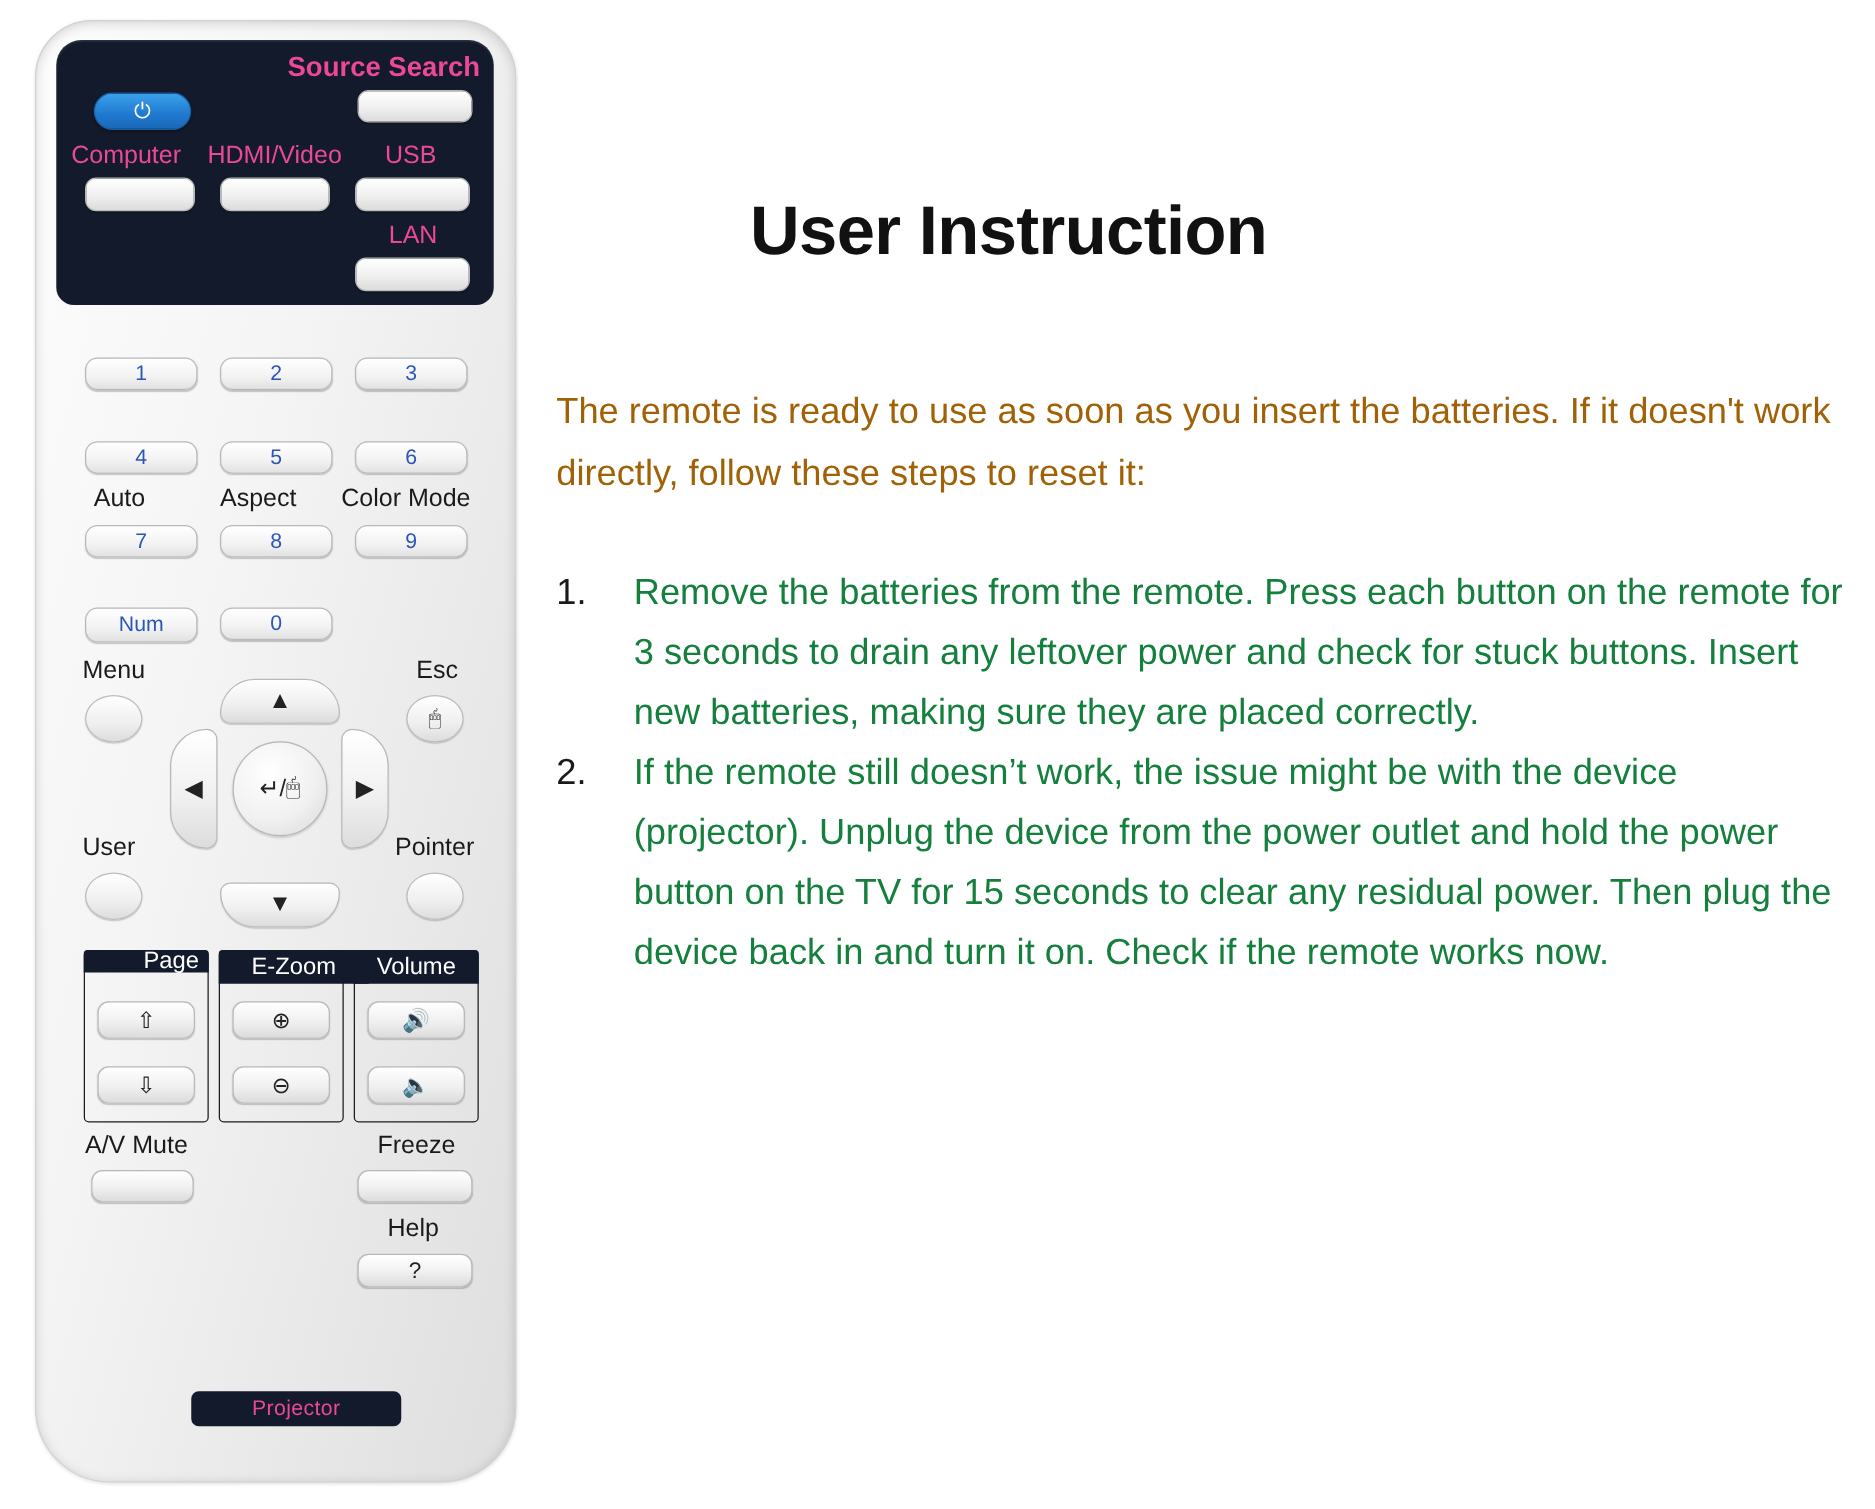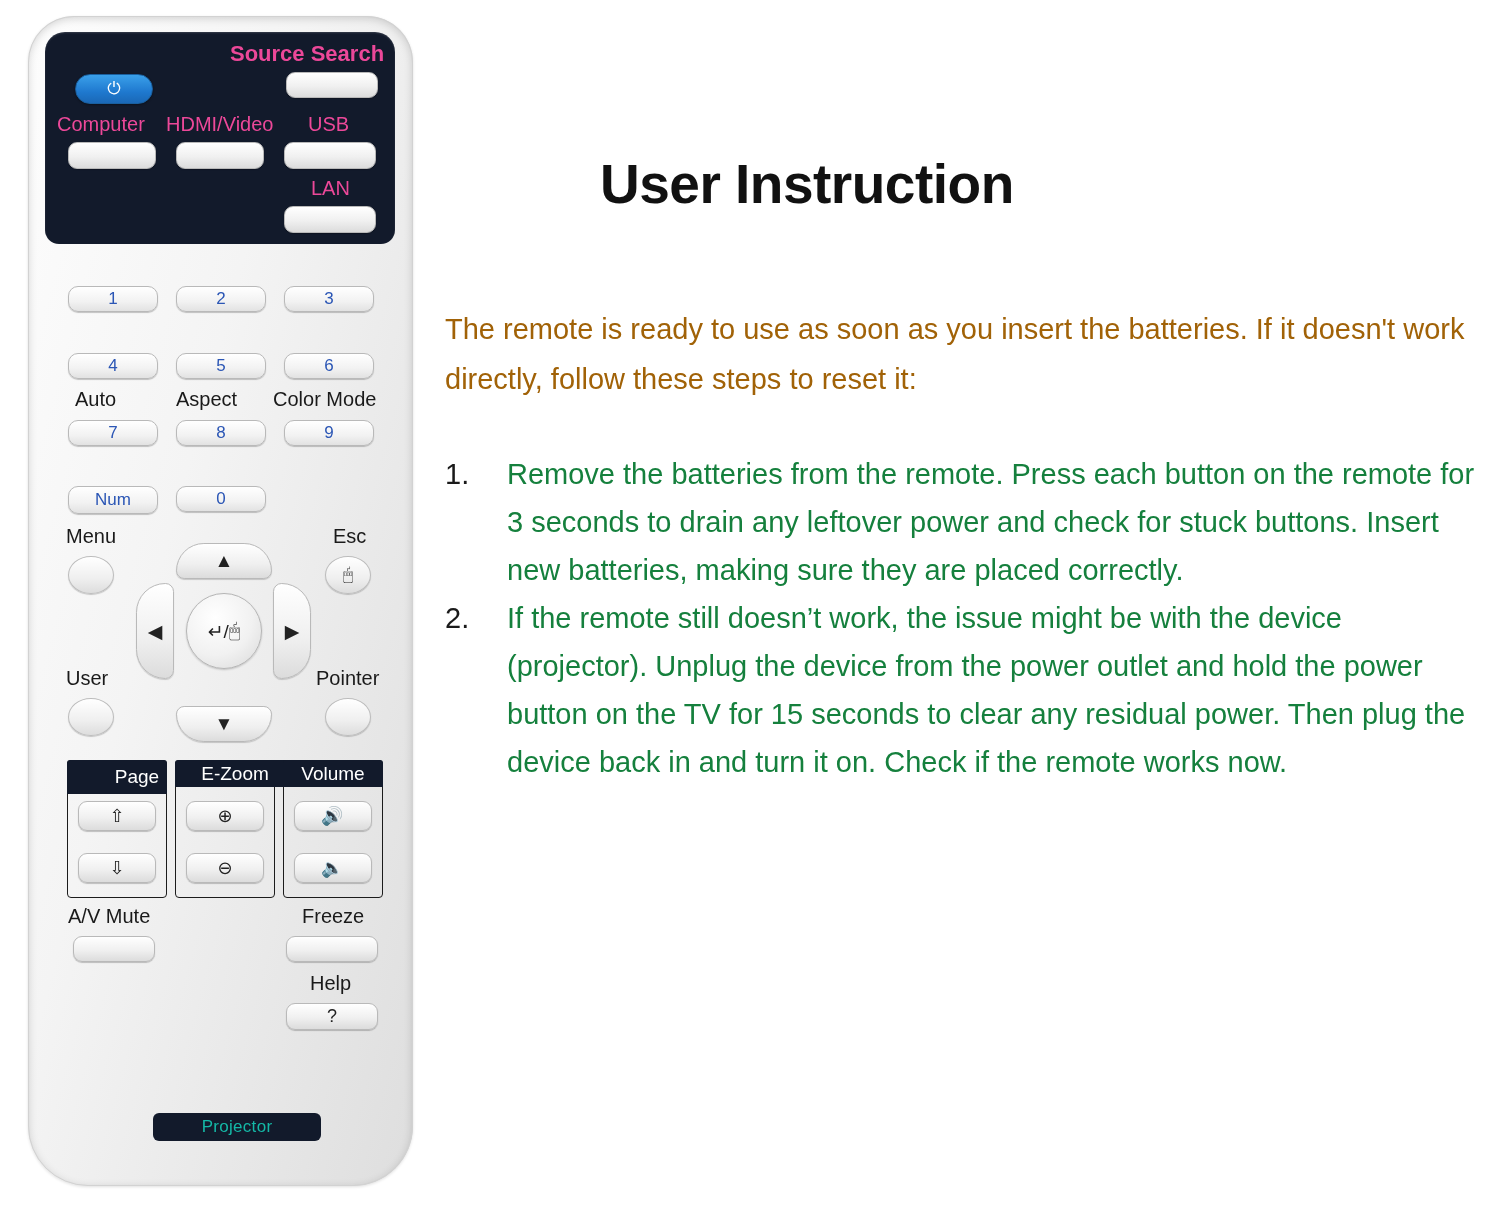--- a/index.html
+++ b/index.html
@@ -150,21 +150,21 @@
     display:flex; align-items:center; justify-content:center;
     border-radius:3px 3px 0 0;
   }
 
   .projector-tag {
     position:absolute;
     left:135px; top:1105px;
     width:168px; height:28px;
     background:#121a2b;
     border-radius:6px;
-    color:#14b8a6;
+    color:#ec4899;
     font-size:17px;
     display:flex; align-items:center; justify-content:center;
     letter-spacing:.3px;
   }
 
   
   #instruction-panel {
     position:absolute;
     left:445px; top:120px;
     width:1040px;
@@ -279,21 +279,21 @@
     </div>
   </div>
 
   <div class="lbl" style="left:48px; top:660px;">User</div>
   <div class="round-btn" style="left:50px; top:690px;"></div>
 
   <div class="lbl" style="left:298px; top:660px;">Pointer</div>
   <div class="round-btn" style="left:307px; top:690px;"></div>
 
   <div class="group-box" style="left:49px; top:752px; width:100px; height:138px;"></div>
-  <div class="group-head" style="left:49px; top:752px; width:100px; height:34px;padding-left:40px;">Page</div>
+  <div class="group-head" style="left:49px; top:752px; width:100px; height:18px;padding-left:40px;">Page</div>
   <div class="btn sq" style="left:60px; top:793px; width:78px; height:30px;">
     <span>⇧</span>
   </div>
   <div class="btn sq" style="left:60px; top:845px; width:78px; height:30px;">
     <span>⇩</span>
   </div>
 
   <div class="group-box" style="left:157px; top:752px; width:100px; height:138px;"></div>
   <div class="group-head" style="left:157px; top:752px; width:120px; height:27px;">E-Zoom</div>
   <div class="btn sq" style="left:168px; top:793px; width:78px; height:30px;">

